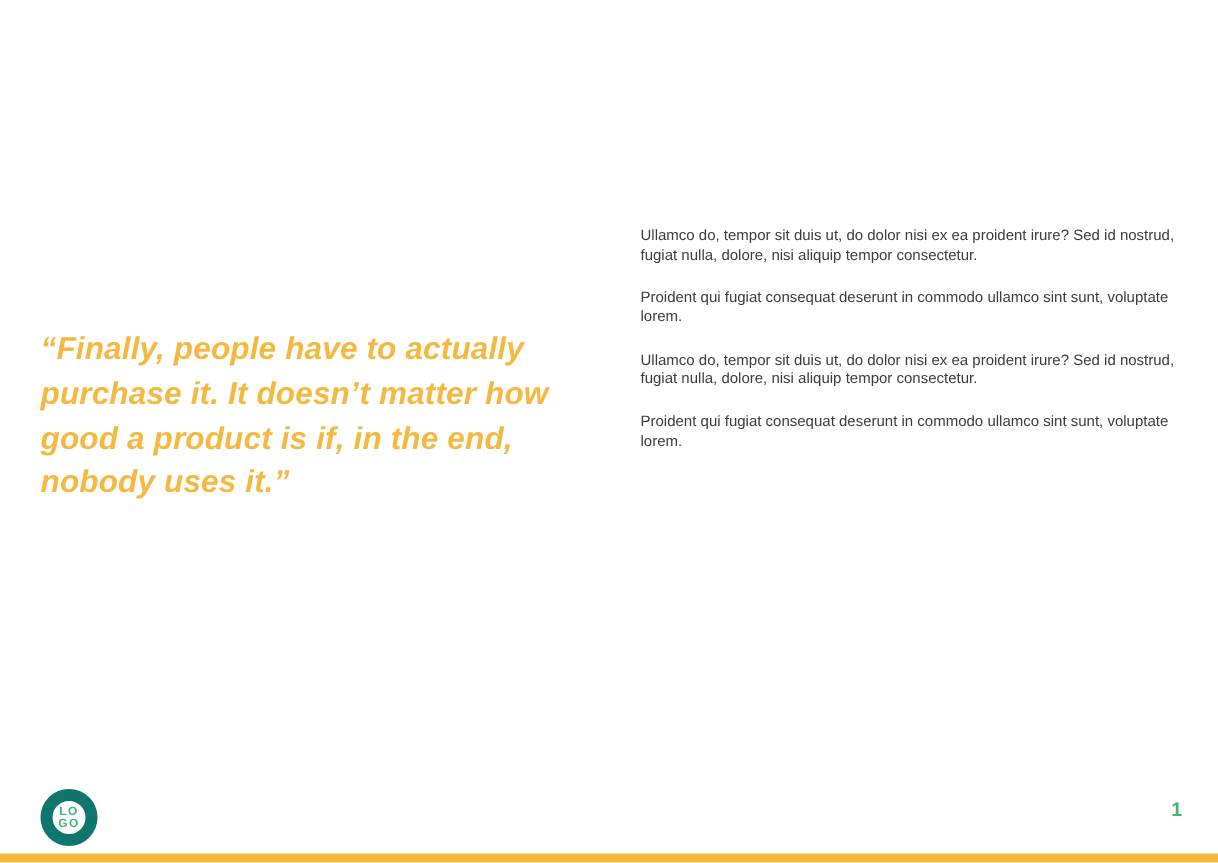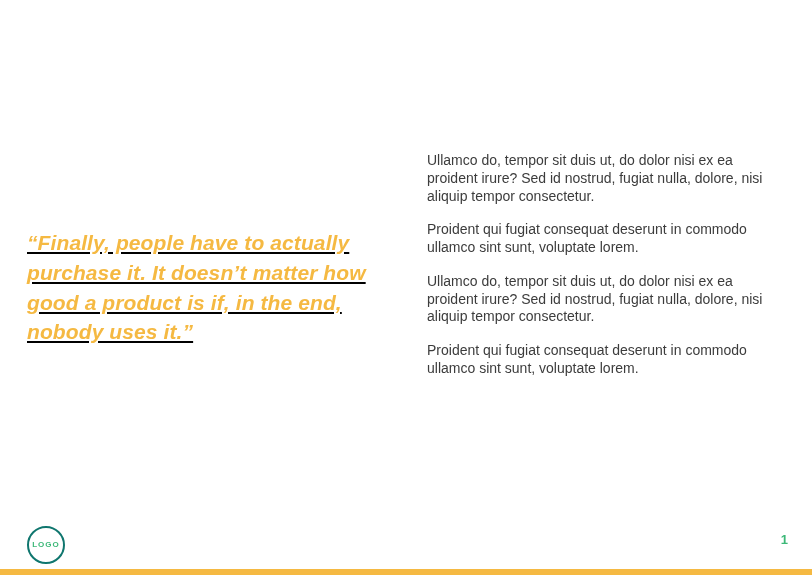--- a/index.html
+++ b/index.html
@@ -20,23 +20,22 @@
     width: 812px;
     height: 575px;
     background: #ffffff;
     box-sizing: border-box;
   }
 
   
   .left-col {
     position: absolute;
     left: 27px;
-    top: 228px;
+    top: 218px;
     width: 340px;
-    text-decoration: underline;
   }
 
   .quote {
     font-size: 21px;
     line-height: 1.42;
     font-style: italic;
     font-weight: bold;
     color: #f5b942;
     margin: 0;
     letter-spacing: 0.1px;
@@ -60,41 +59,41 @@
   }
 
   .lead {
     font-size: 14.5px;
     line-height: 1.27;
     color: #3cb878;
     margin: 0 0 26px 0;
   }
 
   .body-para {
-    font-size: 14px;
+    font-size: 10px;
     line-height: 1.27;
     color: #3c3c3c;
     margin: 0 0 16px 0;
   }
   .body-para:last-child {
     margin-bottom: 0;
   }
 
   
   .logo {
     position: absolute;
     left: 27px;
     bottom: 11px;
     width: 38px;
     height: 38px;
-    border: 2px solid #0f766e;
+    border: 8px solid #0f766e;
     border-radius: 50%;
     box-sizing: border-box;
     display: flex;
-    flex-direction: row;
+    flex-direction: column;
     align-items: center;
     justify-content: center;
     color: #3cb878;
     font-size: 8px;
     font-weight: bold;
     line-height: 1.05;
     letter-spacing: 1px;
   }
 
   .page-number {

